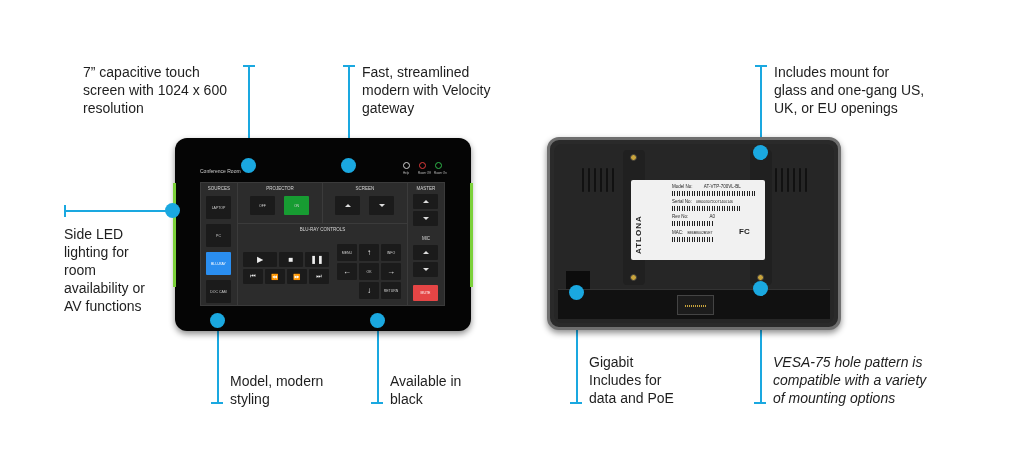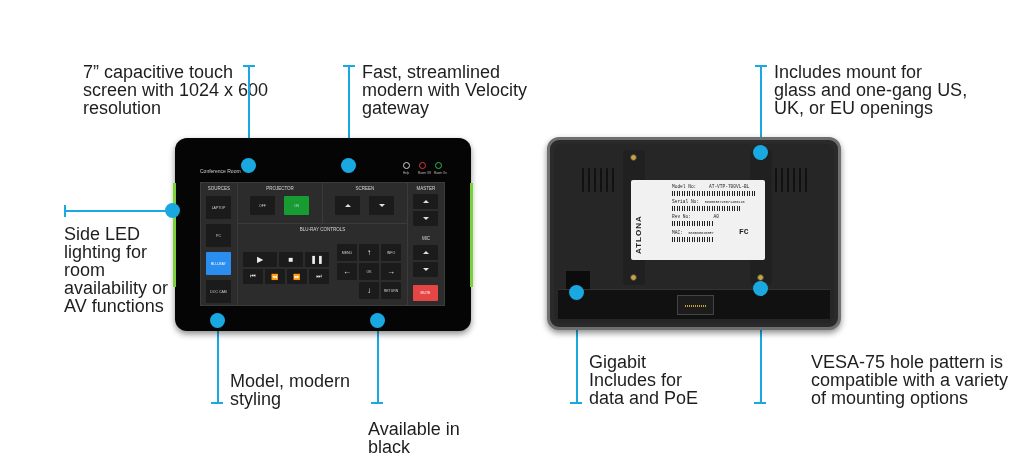--- a/index.html
+++ b/index.html
@@ -1,19 +1,19 @@
 <!DOCTYPE html>
 <html><head>
 <meta charset="utf-8">
 <style>
   * { box-sizing: border-box; margin: 0; padding: 0; }
   html, body { width: 1024px; height: 475px; background: #ffffff; overflow: hidden; }
   body { position: relative; font-family: "Liberation Sans", sans-serif; color: #1a1a1a; }
 
-  .callout { position: absolute; font-size: 18px; line-height: 18px; color: #1e1e1e; white-space: pre-line; }
+  .callout { position: absolute; font-size: 14px; line-height: 18px; color: #1e1e1e; white-space: pre-line; }
   .vline { position: absolute; width: 2px; background: #1aa8e0; }
   .hline { position: absolute; height: 2px; background: #1aa8e0; }
   .dot { position: absolute; width: 15px; height: 15px; border-radius: 50%; background: #1aa8e0; z-index: 5; }
 
   
   .dev-front { position: absolute; left: 175px; top: 138px; width: 296px; height: 193px; background: #050505; border-radius: 12px; box-shadow: 0 3px 6px rgba(0,0,0,0.45); }
   .led { position: absolute; width: 3px; background: #7cd13a; }
   .room-title { position: absolute; left: 25px; top: 30px; font-size: 5px; color: #d0d0d0; }
   .topicon { position: absolute; top: 24px; width: 8px; text-align: center; }
   .topicon .g { display: block; width: 7px; height: 7px; border-radius: 50%; border: 1.2px solid; margin: 0 auto; }
@@ -31,21 +31,21 @@
   .glyph { font-size: 8px; color: #eee; }
 
   
   .dev-back { position: absolute; left: 547px; top: 137px; width: 294px; height: 193px; background: #2a2a2a; border-radius: 12px; border: 3px solid #6f6f6f; box-shadow: 0 3px 6px rgba(0,0,0,0.45); overflow: hidden; }
   .back-inner { position: absolute; left: 4px; top: 4px; right: 4px; bottom: 4px; border-radius: 8px; background: #262626; }
   .vent { position: absolute; top: 24px; width: 2px; height: 24px; background: #111; border-radius: 1px; }
   .bracket { position: absolute; background: #202020; border-radius: 4px; }
   .screw { position: absolute; width: 7px; height: 7px; border-radius: 50%; background: #c9a43c; border: 1.5px solid #3b3b3b; }
   .label { position: absolute; left: 77px; top: 36px; width: 134px; height: 80px; background: #f1f1f1; border-radius: 2px; }
   .lbl-brand { position: absolute; left: 3px; top: 6px; width: 14px; height: 68px; font-size: 8px; color: #222; writing-mode: vertical-rl; transform: rotate(180deg); letter-spacing: 1px; font-weight: bold; }
-  .lbl-row { position: absolute; left: 41px; font-size: 4.5px; color: #222; white-space: nowrap; font-family: Liberation Mono, monospace; }
+  .lbl-row { position: absolute; left: 41px; font-size: 4.5px; color: #222; white-space: nowrap; }
   .barcode { position: absolute; left: 41px; height: 5px; background: repeating-linear-gradient(90deg, #222 0 1px, transparent 1px 2px, #222 2px 3px, transparent 3px 5px); }
   .bottom-strip { position: absolute; left: 4px; right: 4px; bottom: 4px; height: 30px; background: #111; border-top: 1px solid #333; }
   .eth { position: absolute; left: 12px; bottom: 34px; width: 24px; height: 18px; background: #0c0c0c; }
   .connector { position: absolute; left: 123px; bottom: 8px; width: 37px; height: 20px; background: #1c1c1c; border: 1px solid #444; }
   .connector .pins { position: absolute; left: 7px; top: 9px; width: 22px; height: 2px; background: repeating-linear-gradient(90deg, #c9a43c 0 1px, transparent 1px 2px); }
 </style>
 </head>
 <body>
 
 <div class="callout" style="left:83px;top:63px;">7” capacitive touch
@@ -54,29 +54,29 @@
 <div class="callout" style="left:362px;top:63px;">Fast, streamlined
 modern with Velocity
 gateway</div>
 <div class="callout" style="left:64px;top:225px;">Side LED
 lighting for
 room
 availability or
 AV functions</div>
 <div class="callout" style="left:230px;top:372px;">Model, modern
 styling</div>
-<div class="callout" style="left:368px;top:372px;margin-top:48px;">Available in
+<div class="callout" style="left:390px;top:372px;">Available in
 black</div>
 <div class="callout" style="left:774px;top:63px;">Includes mount for
 glass and one-gang US,
 UK, or EU openings</div>
 <div class="callout" style="left:589px;top:353px;">Gigabit
 Includes for
 data and PoE</div>
-<div class="callout" style="left:811px;top:353px;">VESA-75 hole pattern is
+<div class="callout" style="left:773px;top:353px;font-style:italic;">VESA-75 hole pattern is
 compatible with a variety
 of mounting options</div>
 
 <div class="hline" style="left:243px;top:65px;width:12px;"></div>
 <div class="vline" style="left:248px;top:65px;height:100px;"></div>
 <div class="hline" style="left:343px;top:65px;width:12px;"></div>
 <div class="vline" style="left:348px;top:65px;height:100px;"></div>
 <div class="vline" style="left:64px;top:205px;height:12px;"></div>
 <div class="hline" style="left:64px;top:210px;width:108px;"></div>
 <div class="vline" style="left:217px;top:322px;height:82px;"></div>

